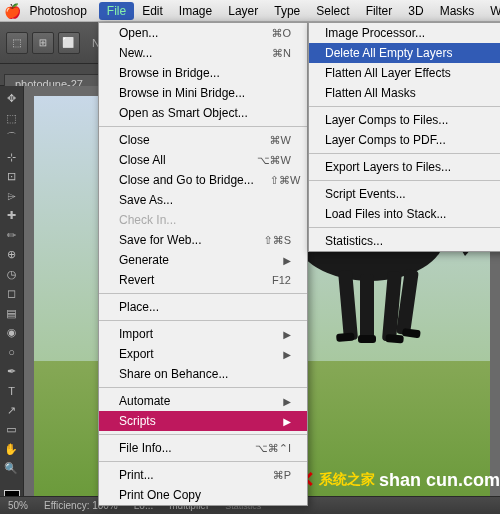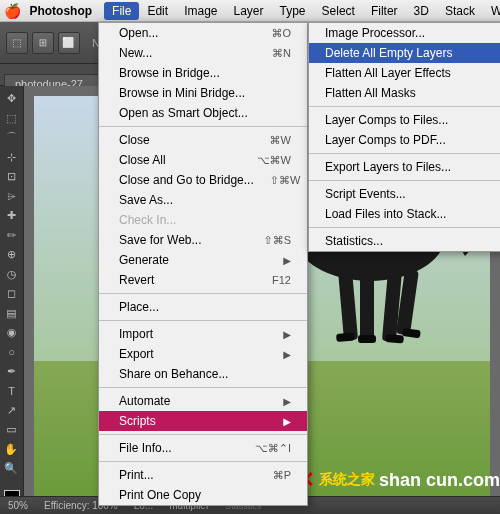--- a/index.html
+++ b/index.html
@@ -23,36 +23,36 @@
       padding: 0 4px;
       position: relative;
       z-index: 1000;
     }
     .menu-bar-apple {
       font-size: 14px;
       margin-right: 8px;
       color: #333;
     }
     .menu-bar-app {
-      font-weight: bold;
+      font-weight: normal;
       font-size: 12px;
       color: #000;
       margin-right: 12px;
     }
     .menu-bar-item {
       padding: 2px 8px;
       font-size: 12px;
       color: #000;
       cursor: pointer;
       border-radius: 3px;
       white-space: nowrap;
     }
     .menu-bar-item.active {
       background: #315bb5;
-      color: #fef9c3;
+      color: #86efac;
     }
 
     
     .ps-window {
       position: absolute;
       top: 22px;
       left: 0;
       right: 0;
       bottom: 0;
       background: #3a3a3a;
@@ -275,21 +275,21 @@
   <span class="menu-bar-apple">🍎</span>
   <span class="menu-bar-app">Photoshop</span>
   <span class="menu-bar-item active">File</span>
   <span class="menu-bar-item">Edit</span>
   <span class="menu-bar-item">Image</span>
   <span class="menu-bar-item">Layer</span>
   <span class="menu-bar-item">Type</span>
   <span class="menu-bar-item">Select</span>
   <span class="menu-bar-item">Filter</span>
   <span class="menu-bar-item">3D</span>
-  <span class="menu-bar-item">Stack</span>
+  <span class="menu-bar-item">Masks</span>
   <span class="menu-bar-item">Window</span>
 
 </div>
 
 <div class="ps-window">
 
   <div class="ps-toolbar">
     <div class="ps-tool-btn">⬚</div>
     <div class="ps-tool-btn">⊞</div>
     <div class="ps-tool-btn">⬜</div>

